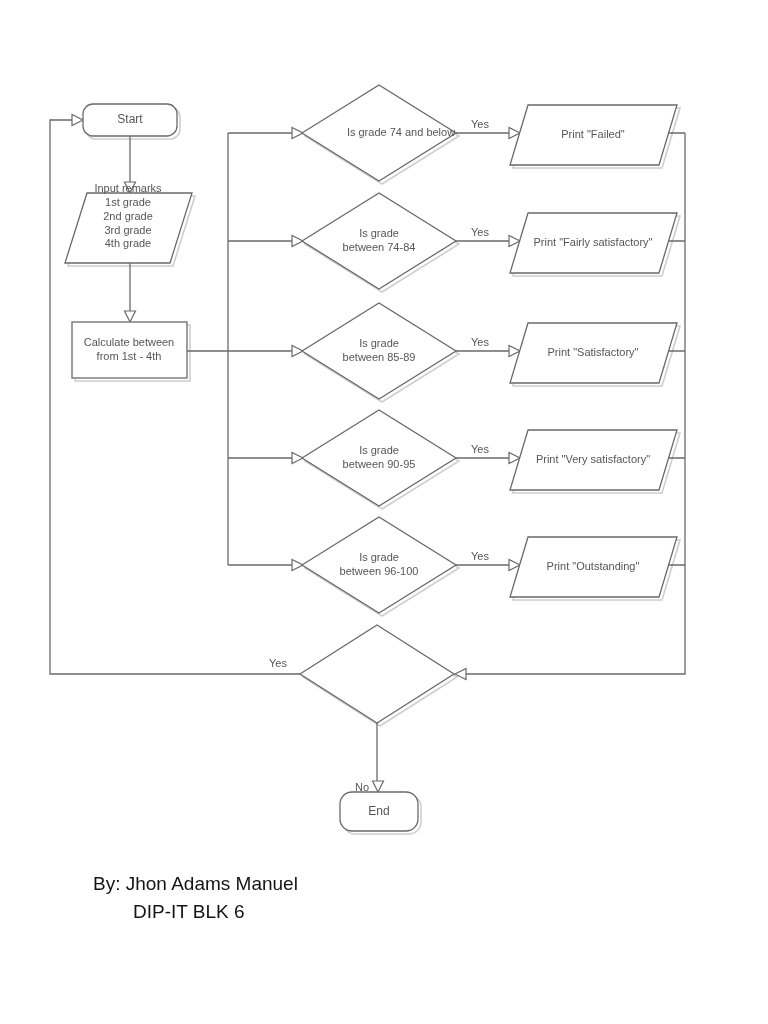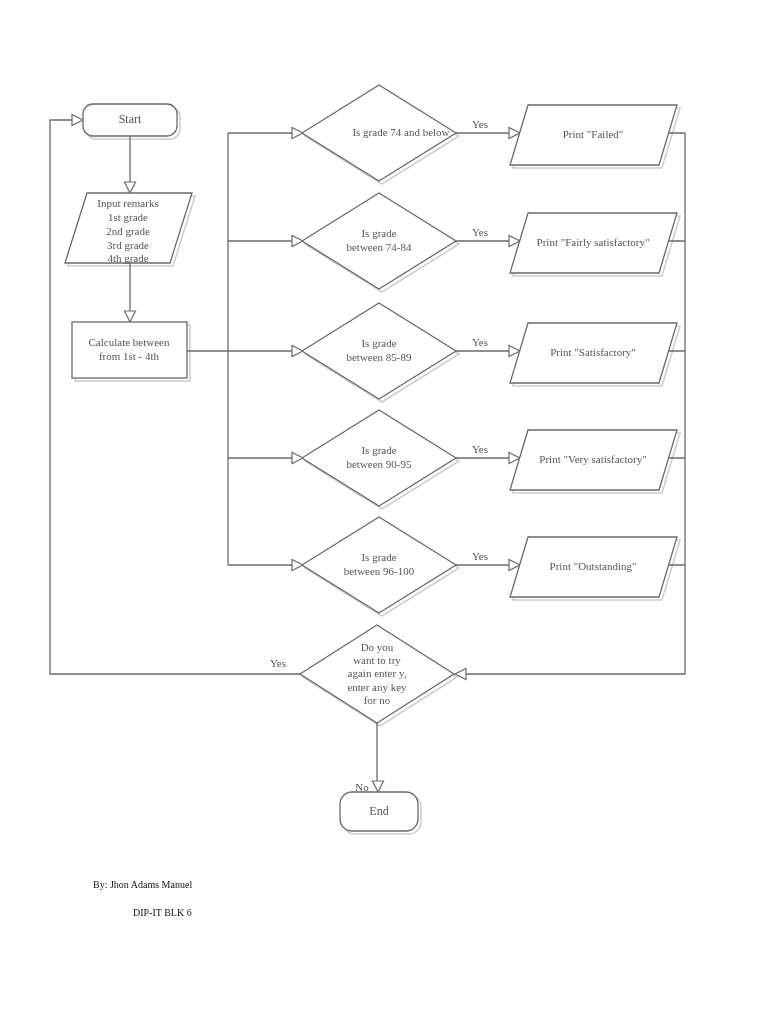--- a/index.html
+++ b/index.html
@@ -1,23 +1,23 @@
 <!DOCTYPE html>
 <html><head>
 <meta charset="utf-8">
 <style>
   html,body{margin:0;padding:0;background:#ffffff;}
   .page{position:relative;width:768px;height:1024px;background:#ffffff;overflow:hidden;
-        font-family:Liberation Serif, serif;}
+        font-family:Liberation Sans, sans-serif;}
   svg.wire{position:absolute;left:0;top:0;}
   .lbl{position:absolute;transform:translate(-50%,-50%);text-align:center;
        white-space:pre-line;color:#565656;font-size:11px;line-height:1.26;
        pointer-events:none;}
   .lbl.big{font-size:12px;}
-  .credit{position:absolute;transform:translateY(-50%);color:#141414;font-size:10px;
+  .credit{position:absolute;transform:translateY(-50%);color:#141414;font-size:19px;
           white-space:pre;}
 </style>
 </head>
 <body>
 
 <div class="page">
 
   <svg class="wire" width="768" height="1024" viewBox="0 0 768 1024">
 
     <g transform="translate(3,3)" stroke="#c6c6c6" stroke-width="1.6" fill="none" opacity="0.85">
@@ -82,21 +82,21 @@
       <polygon points="528,213 677,213 659,273 510,273"></polygon>
       <polygon points="528,323 677,323 659,383 510,383"></polygon>
       <polygon points="528,430 677,430 659,490 510,490"></polygon>
       <polygon points="528,537 677,537 659,597 510,597"></polygon>
       <polygon points="300,674 377,625 454,674 377,723"></polygon>
       <rect x="340" y="792" width="78" height="39" rx="12"></rect>
     </g>
   </svg>
 
   <div class="lbl big" style="left:130px;top:120px;">Start</div>
-  <div class="lbl" style="left:128px;top:232px;width:120px;">Input remarks
+  <div class="lbl" style="left:128px;top:217px;width:120px;">Input remarks
 1st grade
 2nd grade
 3rd grade
 4th grade</div>
   <div class="lbl" style="left:129px;top:350px;width:112px;">Calculate between
 from 1st - 4th</div>
 
   <div class="lbl" style="left:379px;top:133px;width:150px;padding-left:44px;">Is grade 74 and below</div>
   <div class="lbl" style="left:379px;top:241px;width:130px;">Is grade
 between 74-84</div>
@@ -112,25 +112,20 @@
   <div class="lbl" style="left:480px;top:343px;">Yes</div>
   <div class="lbl" style="left:480px;top:450px;">Yes</div>
   <div class="lbl" style="left:480px;top:557px;">Yes</div>
 
   <div class="lbl" style="left:593px;top:135px;width:145px;">Print "Failed"</div>
   <div class="lbl" style="left:593px;top:243px;width:145px;">Print "Fairly satisfactory"</div>
   <div class="lbl" style="left:593px;top:353px;width:145px;">Print "Satisfactory"</div>
   <div class="lbl" style="left:593px;top:460px;width:145px;">Print "Very satisfactory"</div>
   <div class="lbl" style="left:593px;top:567px;width:145px;">Print "Outstanding"</div>
 
-  <div class="lbl" style="left:377px;top:674px;width:110px;line-height:1.2;">Do you
-want to try
-again enter y,
-enter any key
-for no</div>
   <div class="lbl" style="left:278px;top:664px;">Yes</div>
   <div class="lbl" style="left:362px;top:788px;">No</div>
   <div class="lbl big" style="left:379px;top:812px;text-align:right;">End</div>
 
   <div class="credit" style="left:93px;top:884px;">By: Jhon Adams Manuel</div>
   <div class="credit" style="left:133px;top:912px;">DIP-IT BLK 6</div>
 
 </div>
 
 </body></html>

